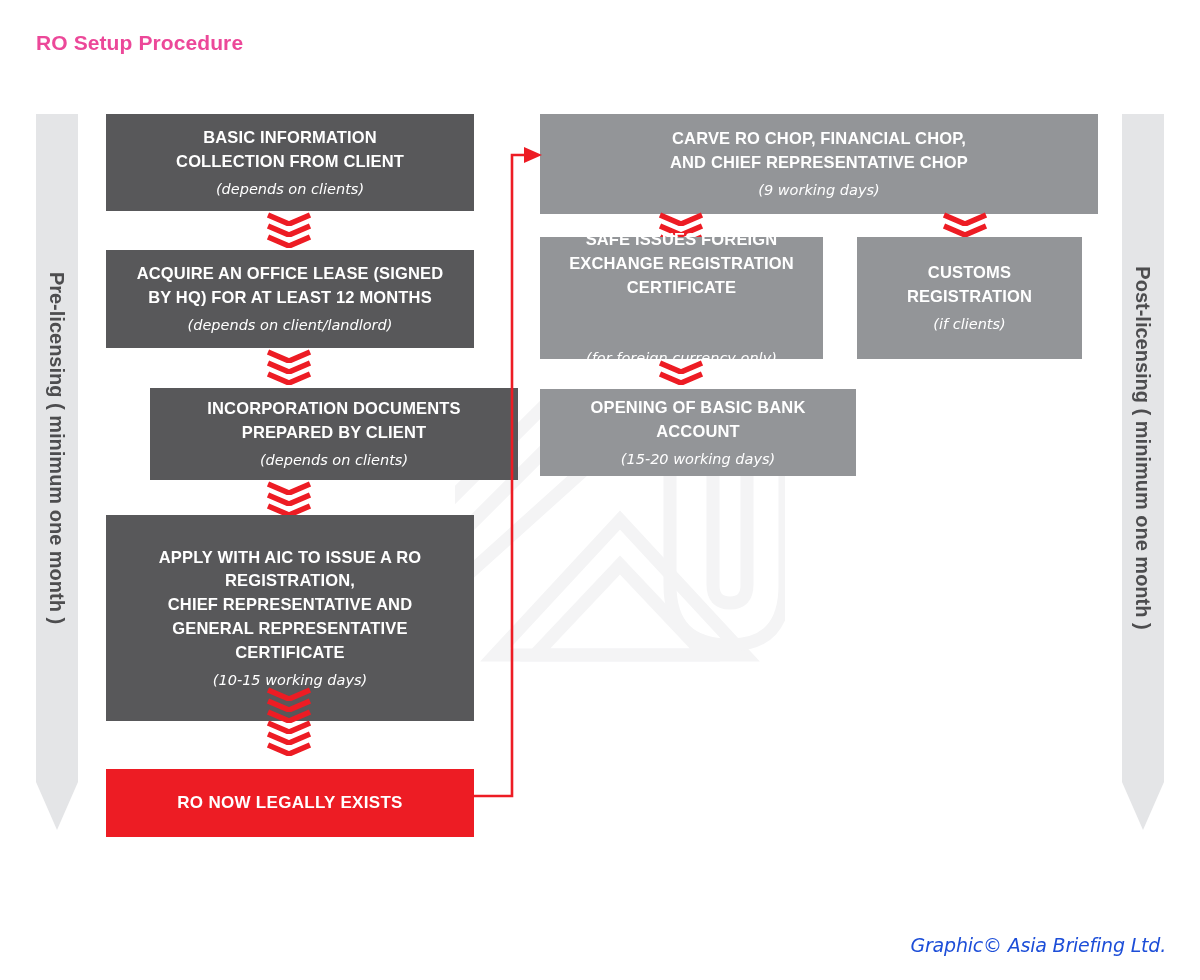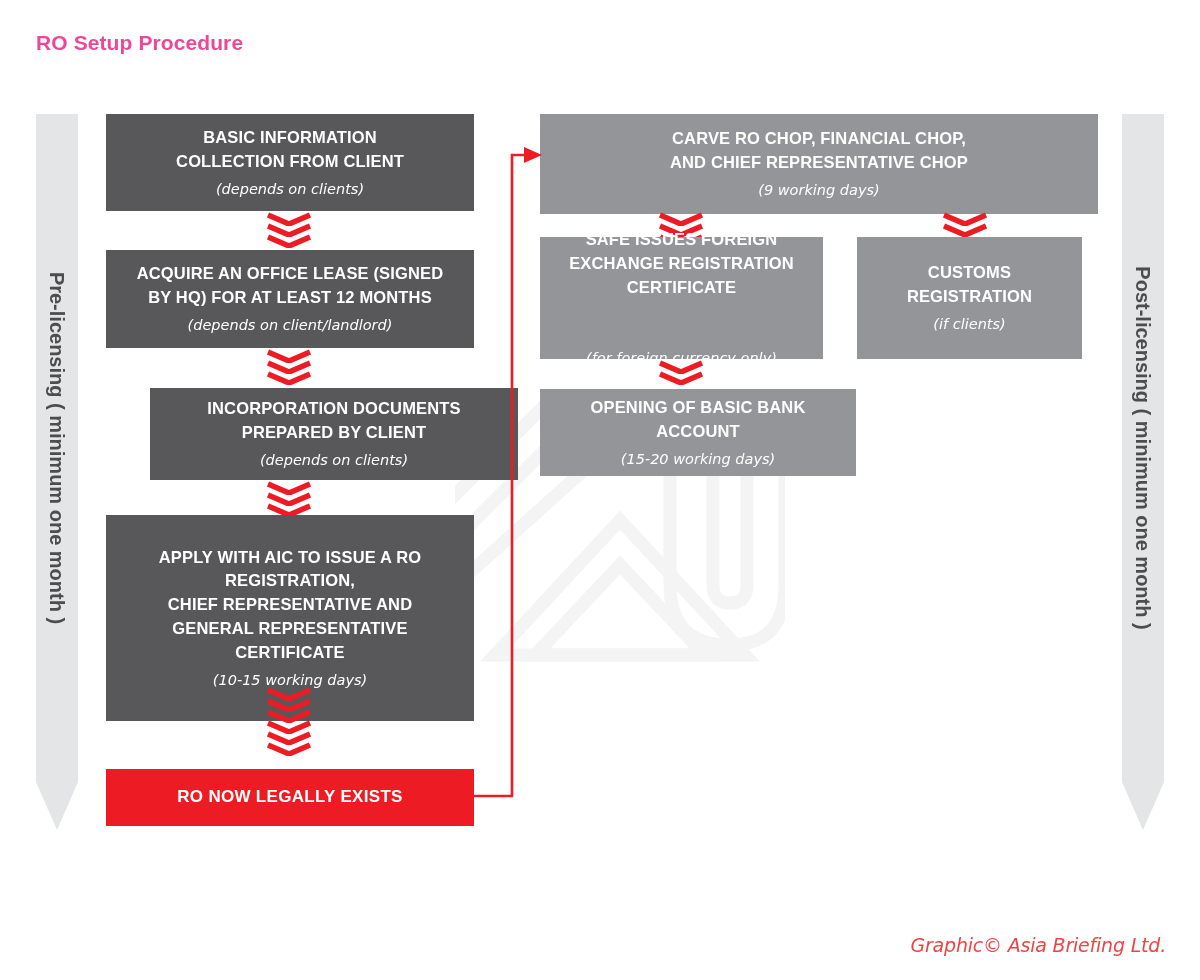--- a/index.html
+++ b/index.html
@@ -30,21 +30,21 @@
     color:#ec4899;
     letter-spacing:.1px;
   }
 
   
   .credit{
     position:absolute;
     right:34px;bottom:24px;
     font-size:19px;
     font-style:italic;
-    color:#ef4444;
+    color:#1d4ed8;
     font-family:"DejaVu Sans", sans-serif;
     letter-spacing:-.2px;
   }
 
   
   .banner{
     position:absolute;
     width:42px;
     top:114px;
     height:716px;
@@ -225,21 +225,21 @@
         <polyline points="3,3 24,12 45,3" fill="none" stroke="#ed1c24" stroke-width="5.5"></polyline>
       </svg>
     <svg width="48" height="14" viewBox="0 0 48 14">
         <polyline points="3,3 24,12 45,3" fill="none" stroke="#ed1c24" stroke-width="5.5"></polyline>
       </svg>
     <svg width="48" height="14" viewBox="0 0 48 14">
         <polyline points="3,3 24,12 45,3" fill="none" stroke="#ed1c24" stroke-width="5.5"></polyline>
       </svg>
   </div>
 
-  <div class="box red" style="left:106px;top:769px;width:368px;height:57px;">
+  <div class="box red" style="left:106px;top:769px;width:368px;height:68px;">
     <div class="t">RO NOW LEGALLY EXISTS</div>
   </div>
 
   <div class="box mid" style="left:540px;top:114px;width:558px;height:100px;">
     <div class="t">CARVE RO CHOP, FINANCIAL CHOP,<br>AND CHIEF REPRESENTATIVE CHOP</div>
     <div class="s">(9 working days)</div>
   </div>
 
   <div class="chev" style="left:657px;top:212px;">
     <svg width="48" height="14" viewBox="0 0 48 14">

